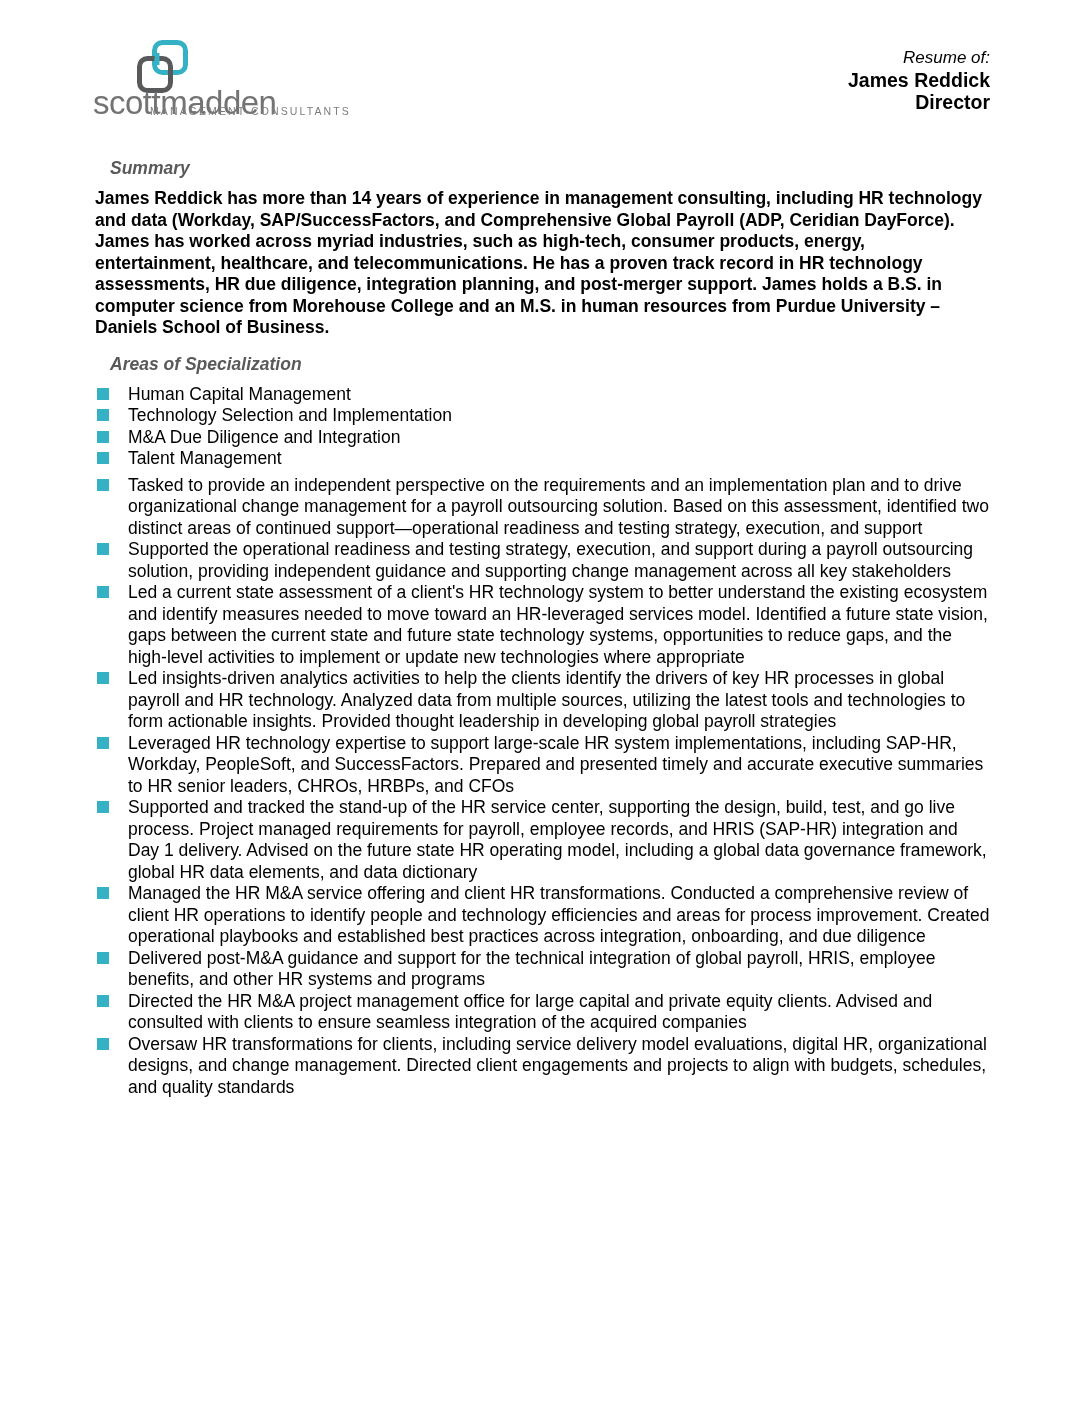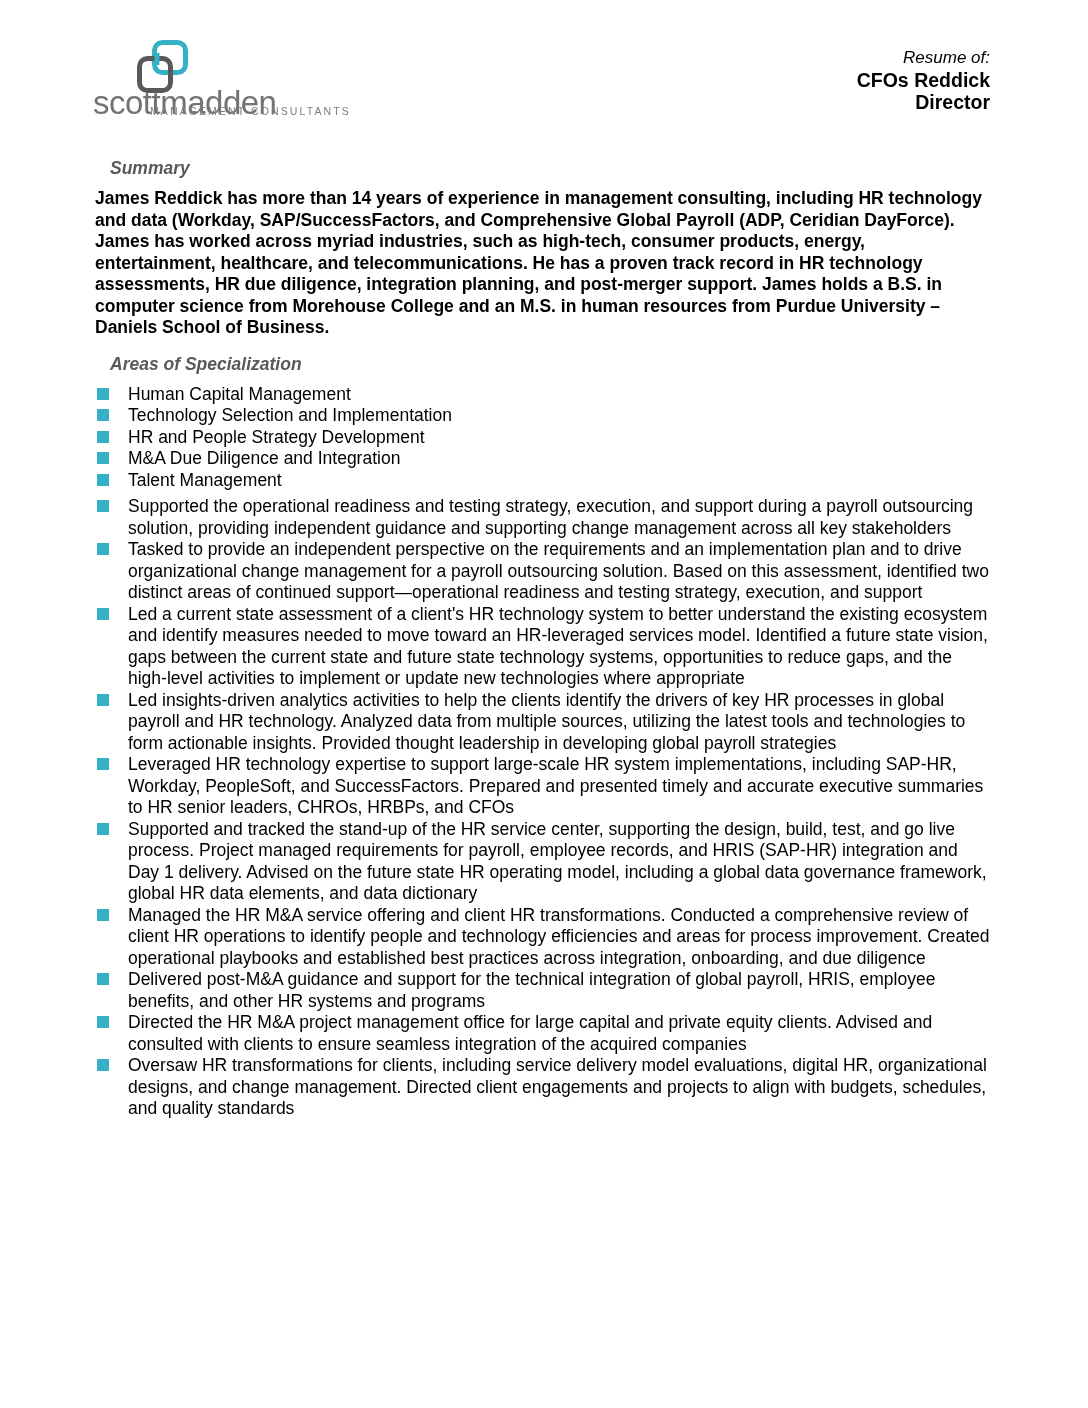--- a/index.html
+++ b/index.html
@@ -70,55 +70,52 @@
         <rect x="2.5" y="18.5" width="31" height="32" rx="8" fill="none" stroke="#58595b" stroke-width="5"></rect>
 
         <line x1="20" y1="13" x2="20" y2="25" stroke="#35b1c5" stroke-width="5"></line>
       </svg>
       <div class="wordmark">scottmadden</div>
       <div class="tagline">MANAGEMENT CONSULTANTS</div>
     </div>
 
     <div class="header-right">
       <div class="resume-of">Resume of:</div>
-      <div class="person-name">CFOs Reddick</div>
+      <div class="person-name">James Reddick</div>
       <div class="person-title">Director</div>
     </div>
 
   </div>
 
   <div class="section-heading first">Summary</div>
   <p class="summary-body">James Reddick has more than 14 years of experience in management consulting, including HR technology and data (Workday, SAP/SuccessFactors, and Comprehensive Global Payroll (ADP, Ceridian DayForce). James has worked across myriad industries, such as high-tech, consumer products, energy, entertainment, healthcare, and telecommunications. He has a proven track record in HR technology assessments, HR due diligence, integration planning, and post-merger support. James holds a B.S. in computer science from Morehouse College and an M.S. in human resources from Purdue University – Daniels School of Business.</p>
 
   <div class="section-heading">Areas of Specialization</div>
   <ul class="bullet-list">
     <li>
       <span class="bullet-sq"></span>
       <span>Human Capital Management</span></li>
     <li>
       <span class="bullet-sq"></span>
       <span>Technology Selection and Implementation</span></li>
     <li>
       <span class="bullet-sq"></span>
-      <span>HR and People Strategy Development</span></li>
-    <li>
-      <span class="bullet-sq"></span>
       <span>M&amp;A Due Diligence and Integration</span></li>
     <li>
       <span class="bullet-sq"></span>
       <span>Talent Management</span></li>
   </ul>
 
   <ul class="bullet-list">
     <li>
       <span class="bullet-sq"></span>
-      <span>Supported the operational readiness and testing strategy, execution, and support during a payroll outsourcing solution, providing independent guidance and supporting change management across all key stakeholders</span></li>
+      <span>Tasked to provide an independent perspective on the requirements and an implementation plan and to drive organizational change management for a payroll outsourcing solution. Based on this assessment, identified two distinct areas of continued support—operational readiness and testing strategy, execution, and support</span></li>
     <li>
       <span class="bullet-sq"></span>
-      <span>Tasked to provide an independent perspective on the requirements and an implementation plan and to drive organizational change management for a payroll outsourcing solution. Based on this assessment, identified two distinct areas of continued support—operational readiness and testing strategy, execution, and support</span></li>
+      <span>Supported the operational readiness and testing strategy, execution, and support during a payroll outsourcing solution, providing independent guidance and supporting change management across all key stakeholders</span></li>
     <li>
       <span class="bullet-sq"></span>
       <span>Led a current state assessment of a client's HR technology system to better understand the existing ecosystem and identify measures needed to move toward an HR-leveraged services model. Identified a future state vision, gaps between the current state and future state technology systems, opportunities to reduce gaps, and the high-level activities to implement or update new technologies where appropriate</span></li>
     <li>
       <span class="bullet-sq"></span>
       <span>Led insights-driven analytics activities to help the clients identify the drivers of key HR processes in global payroll and HR technology. Analyzed data from multiple sources, utilizing the latest tools and technologies to form actionable insights. Provided thought leadership in developing global payroll strategies</span></li>
     <li>
       <span class="bullet-sq"></span>
       <span>Leveraged HR technology expertise to support large-scale HR system implementations, including SAP-HR, Workday, PeopleSoft, and SuccessFactors. Prepared and presented timely and accurate executive summaries to HR senior leaders, CHROs, HRBPs, and CFOs</span></li>
     <li>

